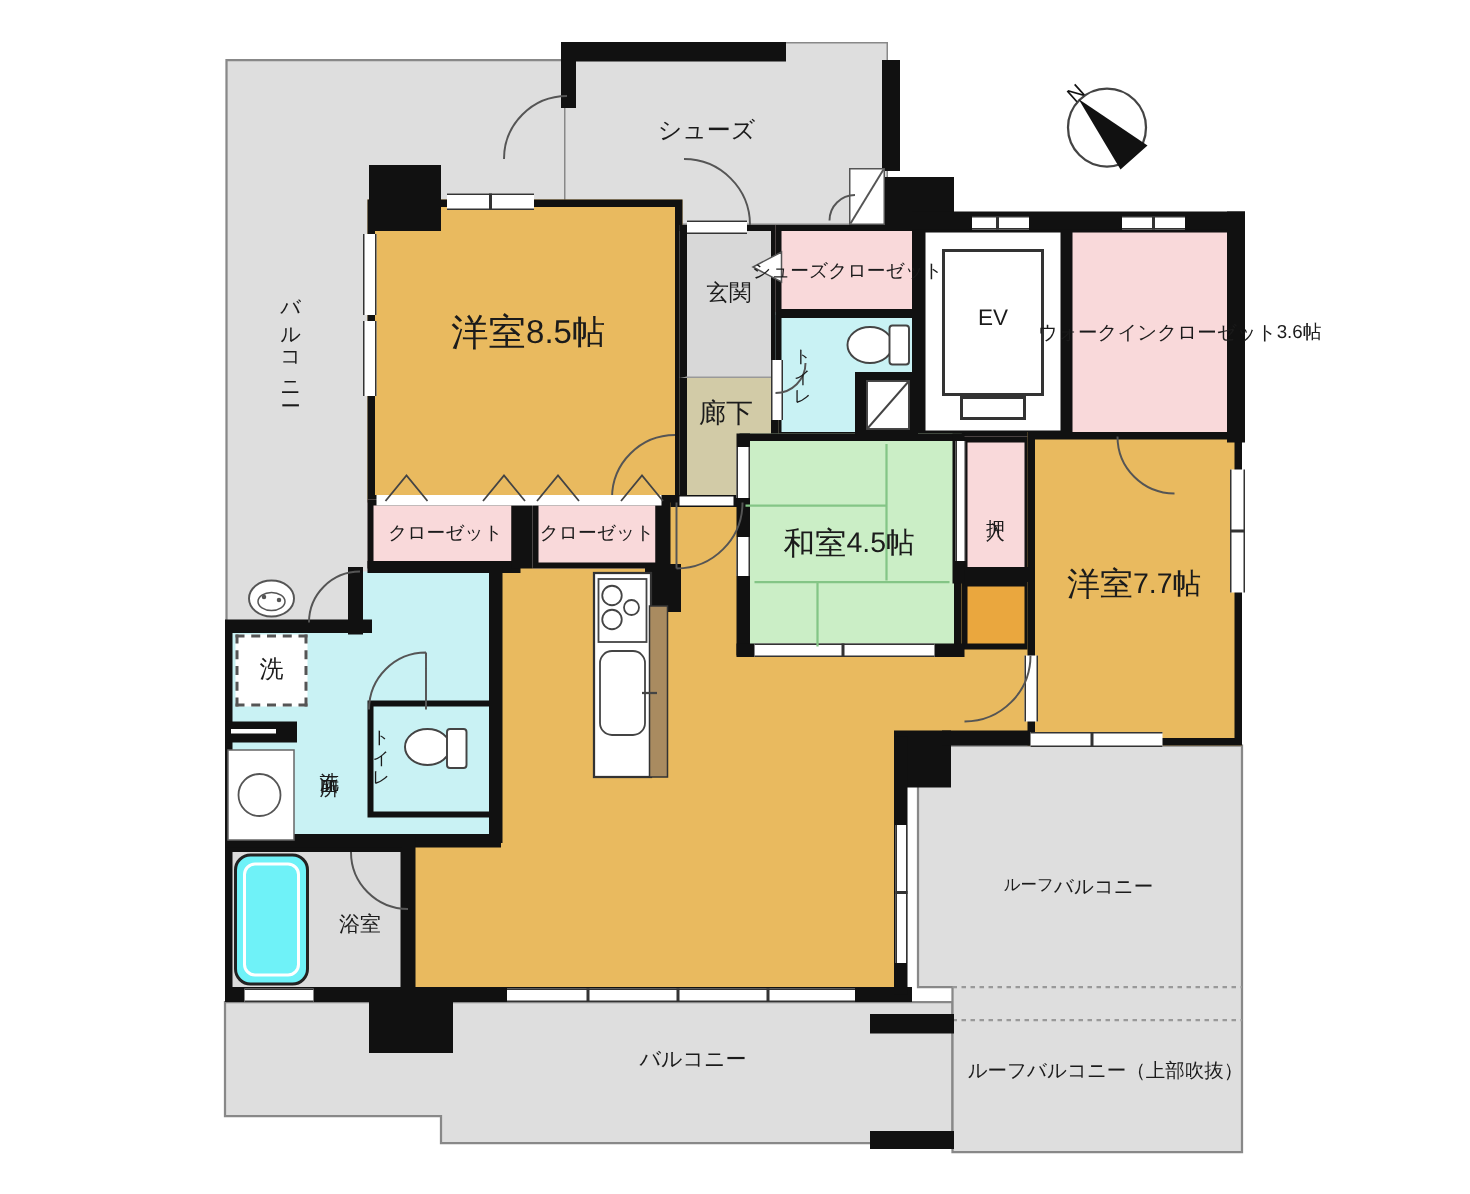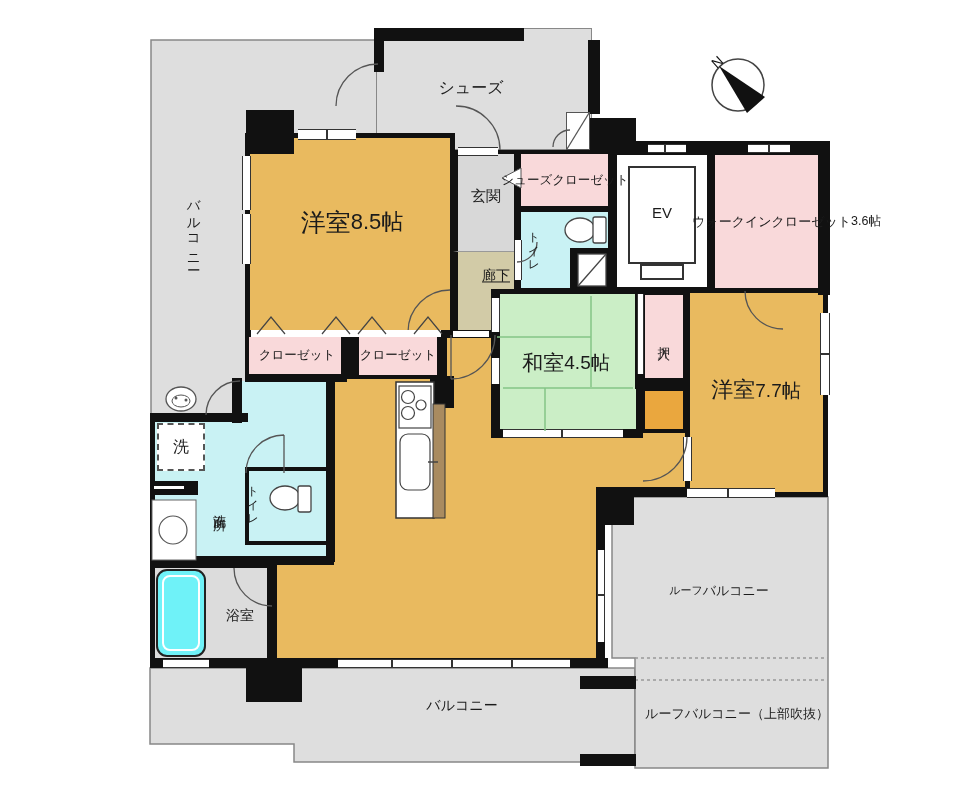--- a/index.html
+++ b/index.html
@@ -205,21 +205,21 @@
   <div class="lb col z5" style="left:352px;top:222px;">
     <span style="font-size:25px;">洋室</span>
     <span style="font-size:22px;">8.5帖</span>
   </div>
   <div class="lb z5" style="left:486px;top:196px;font-size:15px;">玄関</div>
   <div class="lb col z5" style="left:565px;top:181px;">
     <span style="font-size:12.5px;">シューズ</span>
     <span style="font-size:12.5px;">クローゼット</span>
   </div>
   <div class="lb vert z5" style="left:534px;top:245px;font-size:11.5px;letter-spacing:1px;">トイレ</div>
-  <div class="lb z5" style="left:496px;top:276px;font-size:14px;text-decoration:underline;">廊下</div>
+  <div class="lb z5" style="left:484px;top:276px;font-size:18px;">廊下</div>
   <div class="lb z5" style="left:662px;top:213px;font-size:15px;">EV</div>
   <div class="lb col z5" style="left:769px;top:222px;">
     <span style="font-size:13px;margin-left:35px;">ウォークイン</span>
     <span style="font-size:13px;">クローゼット</span>
     <span style="font-size:12.5px;">3.6帖</span>
   </div>
   <div class="lb col z5" style="left:566px;top:363px;">
     <span style="font-size:21px;">和室</span>
     <span style="font-size:19px;">4.5帖</span>
   </div>

